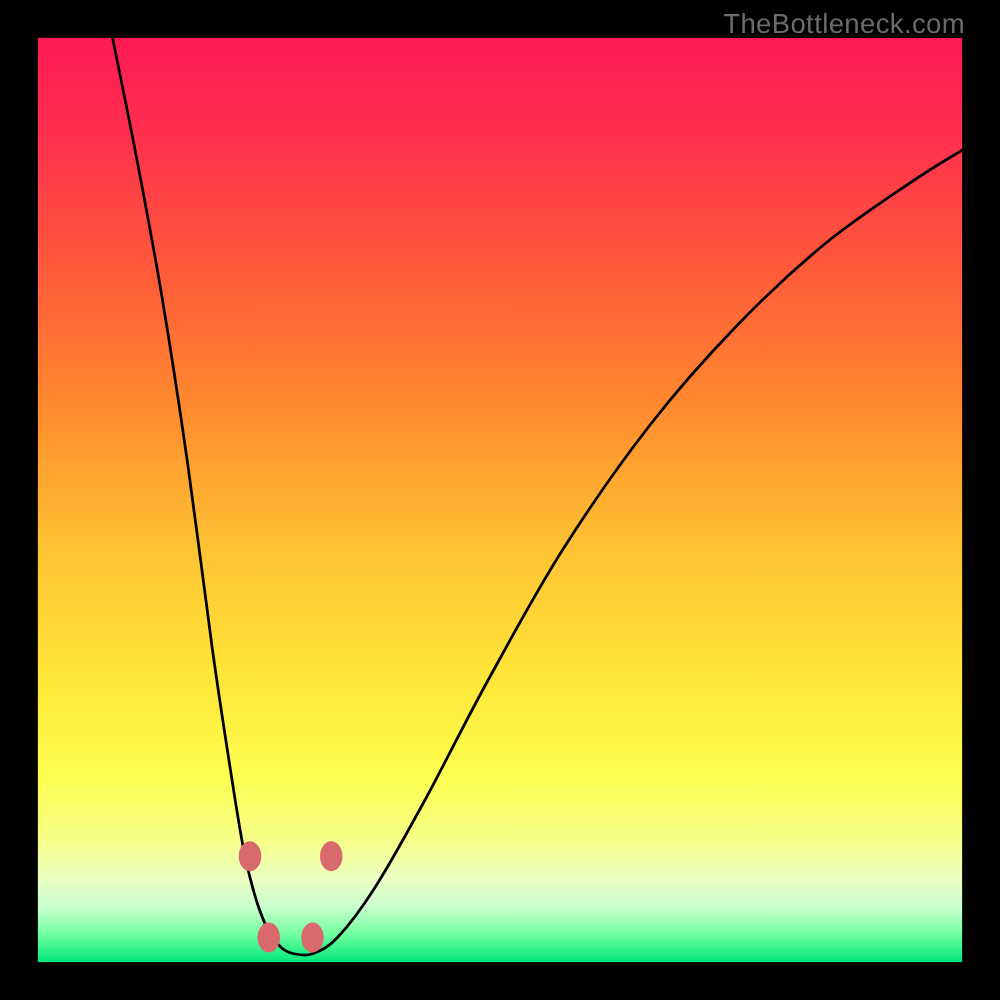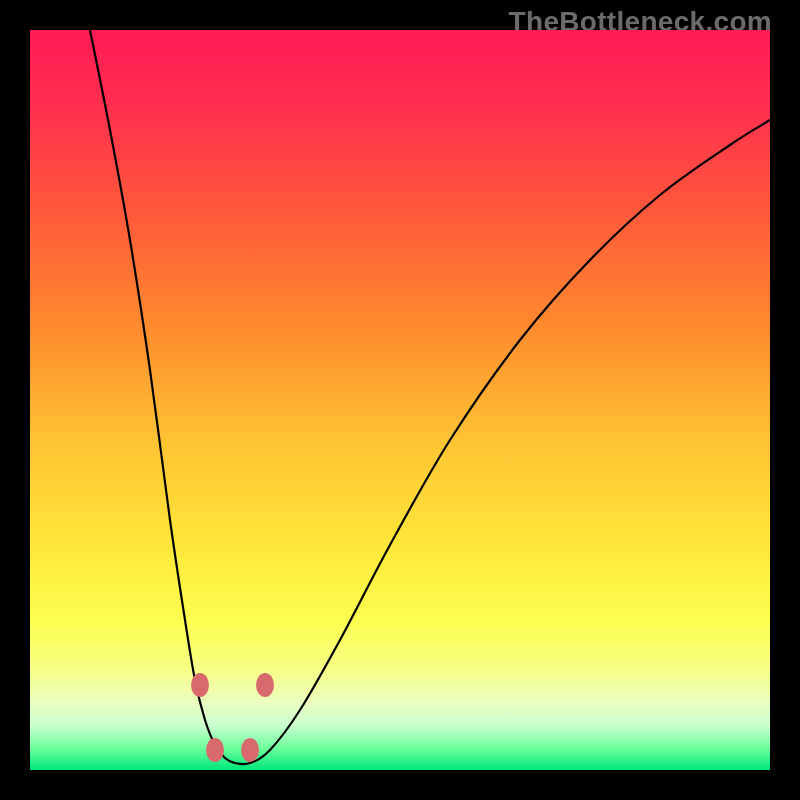--- a/index.html
+++ b/index.html
@@ -21,22 +21,22 @@
   }
   .gradient {
     position: absolute;
     inset: 0;
   }
   .watermark {
     position: absolute;
     top: 6px;
     right: 28px;
     color: #6b6b6b;
-    font-size: 28px;
-    font-weight: 700;
+    font-size: 22px;
+    font-weight: 400;
     letter-spacing: 0.3px;
     user-select: none;
   }
   svg.curve {
     position: absolute;
     inset: 0;
     width: 100%;
     height: 100%;
     overflow: visible;
   }

